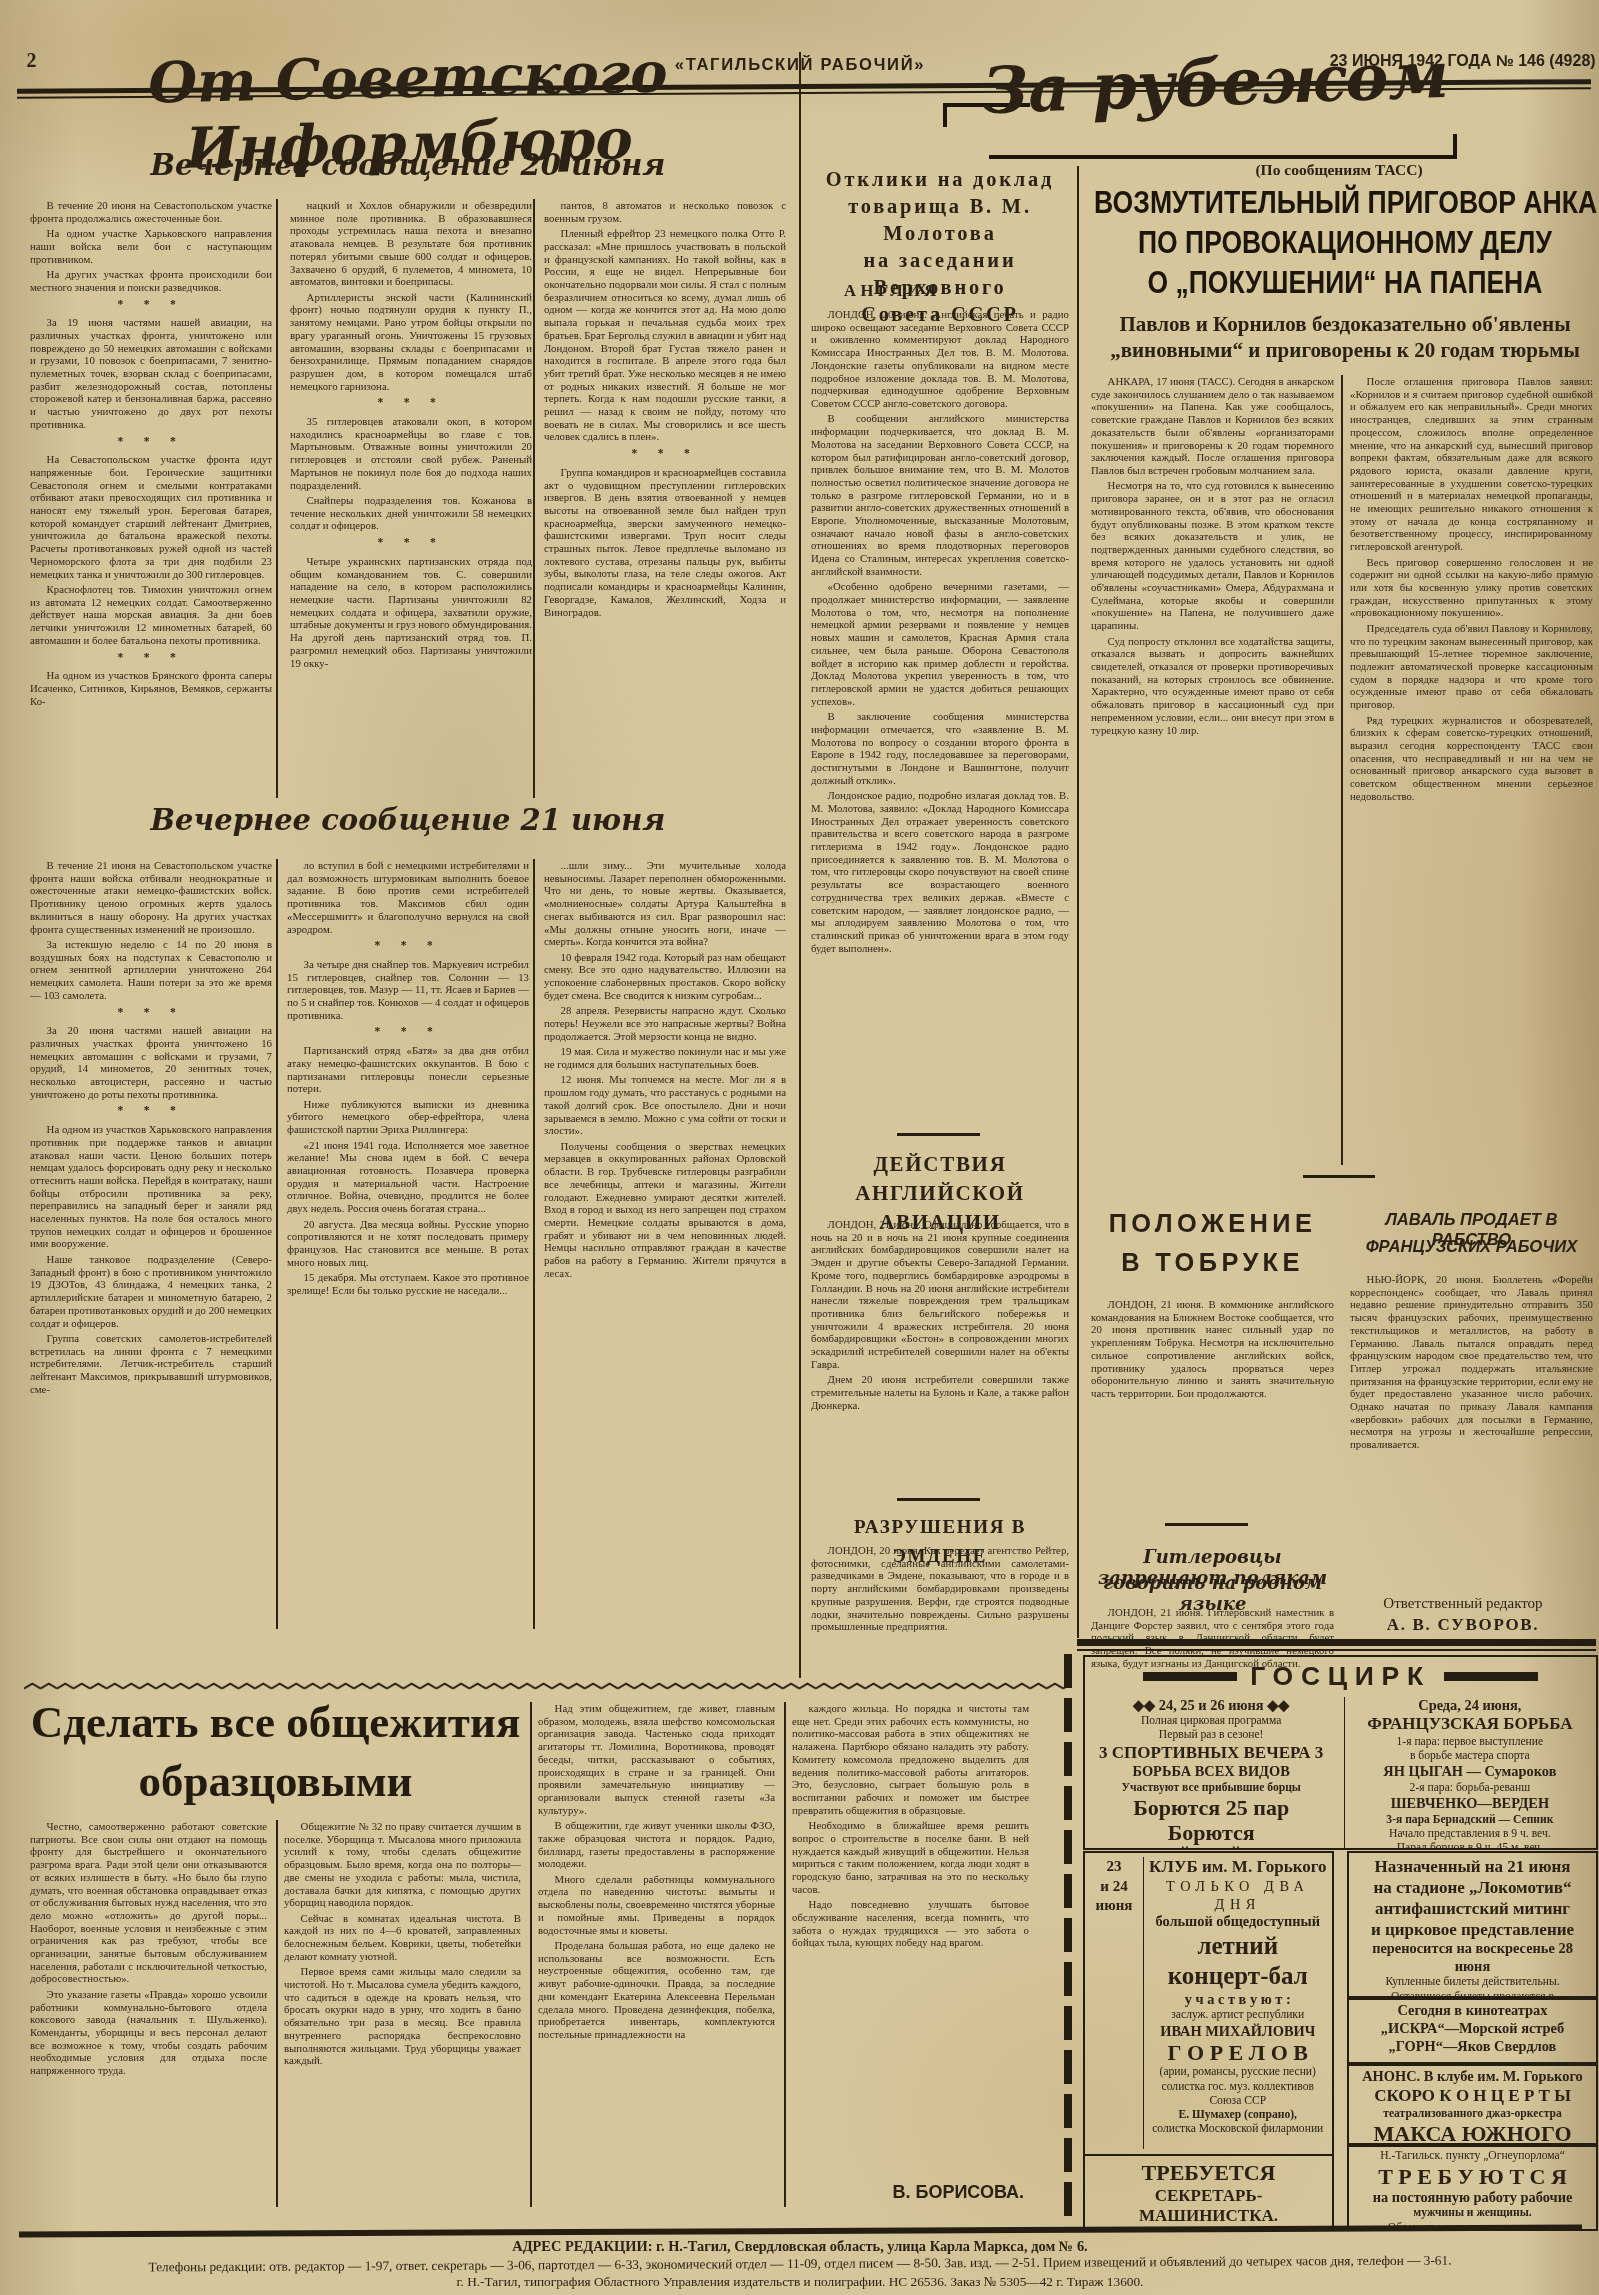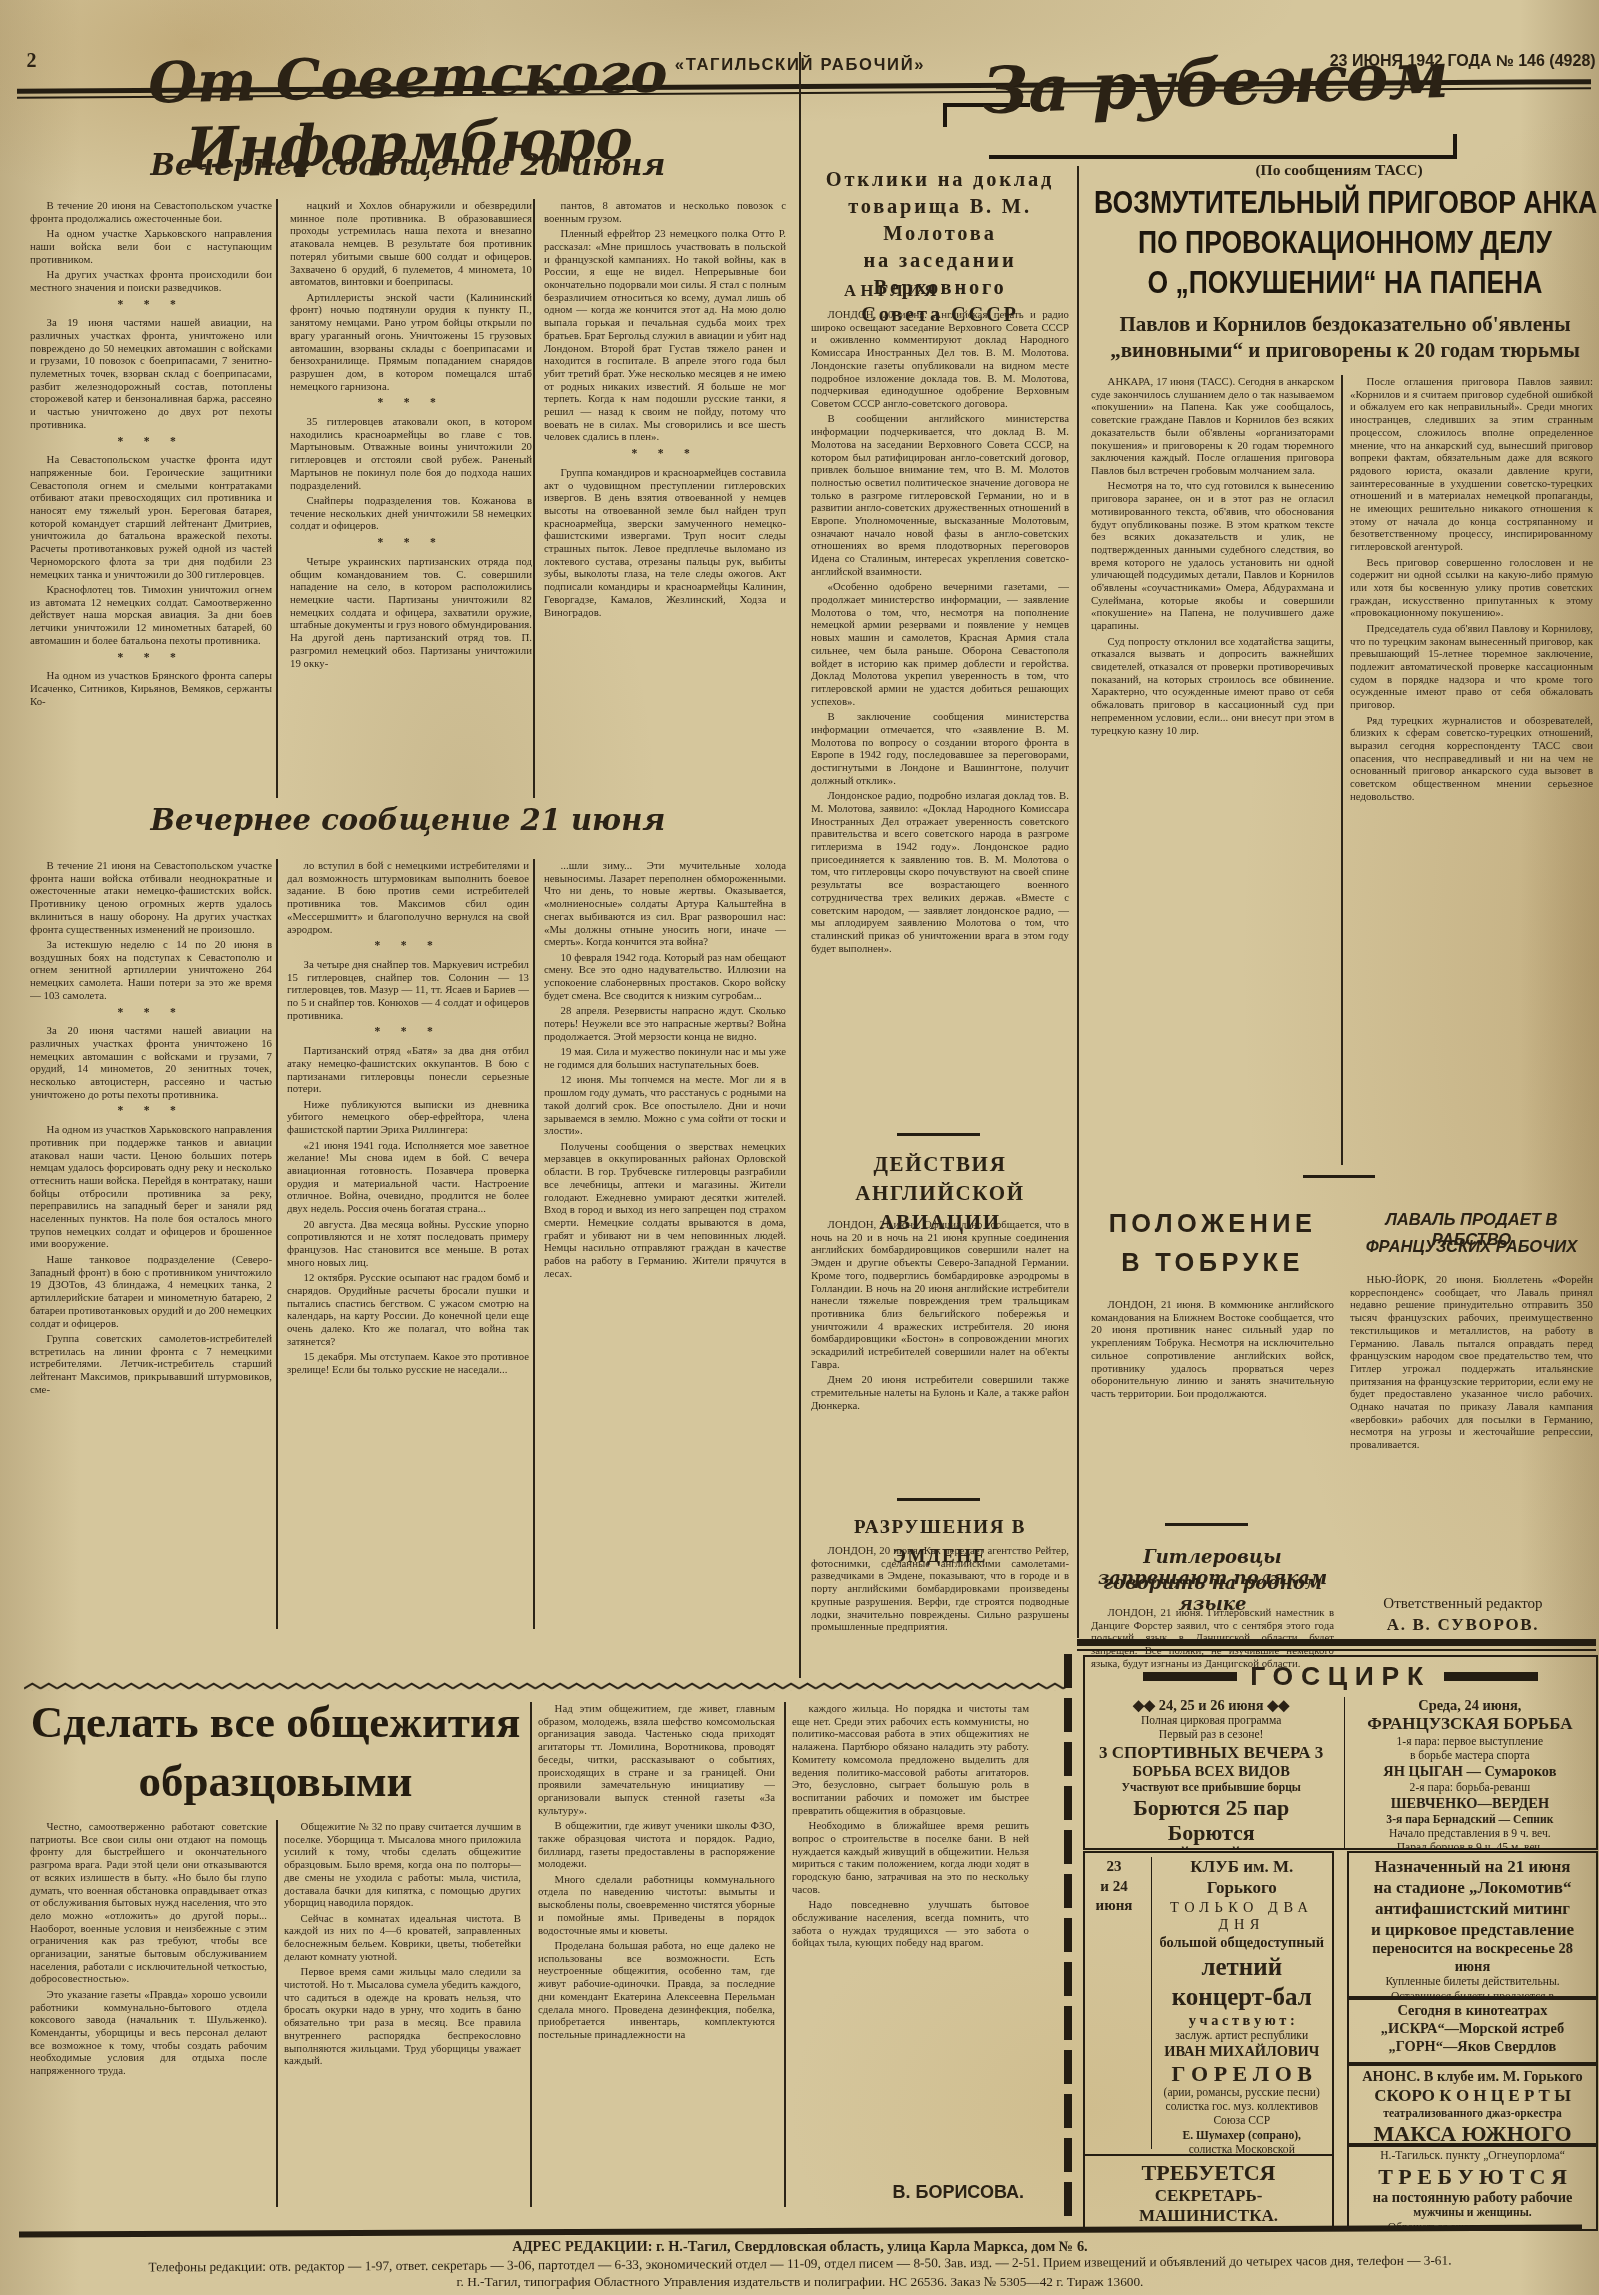--- a/index.html
+++ b/index.html
@@ -64,21 +64,21 @@
   .ln.sm{font-size:11.6px;}
   .ln.md{font-size:14.4px;}
   .ln.lg{font-size:17px;}
   .ln.xl{font-size:22px;line-height:1.15;}
   .ln.xxl{font-size:25px;line-height:1.2;}
   .ln.sp{letter-spacing:5.5px;}
   #circus-head{display:flex;align-items:center;justify-content:center;gap:13.3px;}
   #circus-head .bar{width:94px;height:8.8px;background:#241d12;}
   #circus-title{font-family:"Liberation Sans",sans-serif;font-weight:bold;font-size:26.5px;letter-spacing:7.7px;}
   #dash-bar{left:1064px;top:1654px;width:7.7px;height:569px;background:repeating-linear-gradient(180deg,#241d12 0 34px,rgba(0,0,0,0) 34px 44px);}
-  #club-date{width:47px;border-right:1.7px solid #241d12;padding-right:13px;margin-right:5.5px;text-align:center;font-weight:bold;font-size:15px;line-height:1.3;flex:none;}
+  #club-date{width:47px;border-right:1.7px solid #241d12;padding-right:5px;margin-right:5.5px;text-align:center;font-weight:bold;font-size:15px;line-height:1.3;flex:none;}
   
   .imprint{position:absolute;left:0;right:0;text-align:center;}
   #imp-addr{top:2238px;font-weight:bold;font-size:14.4px;}
   #imp-ph{top:2256px;font-size:13.3px;transform:rotate(-.3deg);}
   #imp-pr{top:2274px;font-size:13.3px;}
 </style>
 </head>
 <body>
 
 <div id="page">
@@ -134,21 +134,20 @@
     </div>
   <div class="body-col" style="left:287px;top:859px;height:770px;">
       <p>ло вступил в бой с немецкими истребителями и дал возможность штурмовикам выполнить боевое задание. В бою против семи истребителей противника тов. Максимов сбил один «Мессершмитт» и благополучно вернулся на свой аэродром.</p>
       <p class="stars">* * *</p>
       <p>За четыре дня снайпер тов. Маркуевич истребил 15 гитлеровцев, снайпер тов. Солонин — 13 гитлеровцев, тов. Мазур — 11, тт. Ясаев и Бариев — по 5 и снайпер тов. Конюхов — 4 солдат и офицеров противника.</p>
       <p class="stars">* * *</p>
       <p>Партизанский отряд «Батя» за два дня отбил атаку немецко-фашистских оккупантов. В бою с партизанами гитлеровцы понесли серьезные потери.</p>
       <p>Ниже публикуются выписки из дневника убитого немецкого обер-ефрейтора, члена фашистской партии Эриха Риллингера:</p>
       <p>«21 июня 1941 года. Исполняется мое заветное желание! Мы снова идем в бой. С вечера авиационная готовность. Позавчера проверка орудия и материальной части. Настроение отличное. Война, очевидно, продлится не более двух недель. Россия очень богатая страна...</p>
       <p>20 августа. Два месяца войны. Русские упорно сопротивляются и не хотят последовать примеру французов. Нас становится все меньше. В ротах много новых лиц.</p>
-      <p>12 октября. Русские осыпают нас градом бомб и снарядов. Орудийные расчеты бросали пушки и пытались спастись бегством. С ужасом смотрю на календарь, на карту России. До конечной цели еще очень далеко. Кто же полагал, что война так затянется?</p>
       <p>15 декабря. Мы отступаем. Какое это противное зрелище! Если бы только русские не наседали...</p>
     </div>
   <div class="body-col" style="left:544px;top:859px;height:770px;">
       <p>...шли зиму... Эти мучительные холода невыносимы. Лазарет переполнен обмороженными. Что ни день, то новые жертвы. Оказывается, «молниеносные» солдаты Артура Кальштейна в снегах выбиваются из сил. Враг разворошил нас: «Мы должны отныне уносить ноги, иначе — смерть». Когда кончится эта война?</p>
       <p>10 февраля 1942 года. Который раз нам обещают смену. Все это одно надувательство. Иллюзии на успокоение слабонервных простаков. Скоро войску будет смена. Все сводится к низким сугробам...</p>
       <p>28 апреля. Резервисты напрасно ждут. Сколько потерь! Неужели все это напрасные жертвы? Война продолжается. Этой мерзости конца не видно.</p>
       <p>19 мая. Сила и мужество покинули нас и мы уже не годимся для больших наступательных боев.</p>
       <p>12 июня. Мы топчемся на месте. Мог ли я в прошлом году думать, что расстанусь с родными на такой долгий срок. Все опостылело. Дни и ночи зарываемся в землю. Можно с ума сойти от тоски и злости».</p>
       <p>Получены сообщения о зверствах немецких мерзавцев в оккупированных районах Орловской области. В гор. Трубчевске гитлеровцы разграбили все лечебницы, аптеки и магазины. Жители голодают. Ежедневно умирают десятки жителей. Вход в город и выход из него запрещен под страхом смерти. Немецкие солдаты врываются в дома, грабят и убивают ни в чем неповинных людей. Немцы насильно отправляют граждан в качестве рабов на работу в Германию. Жители прячутся в лесах.</p>
     </div>

